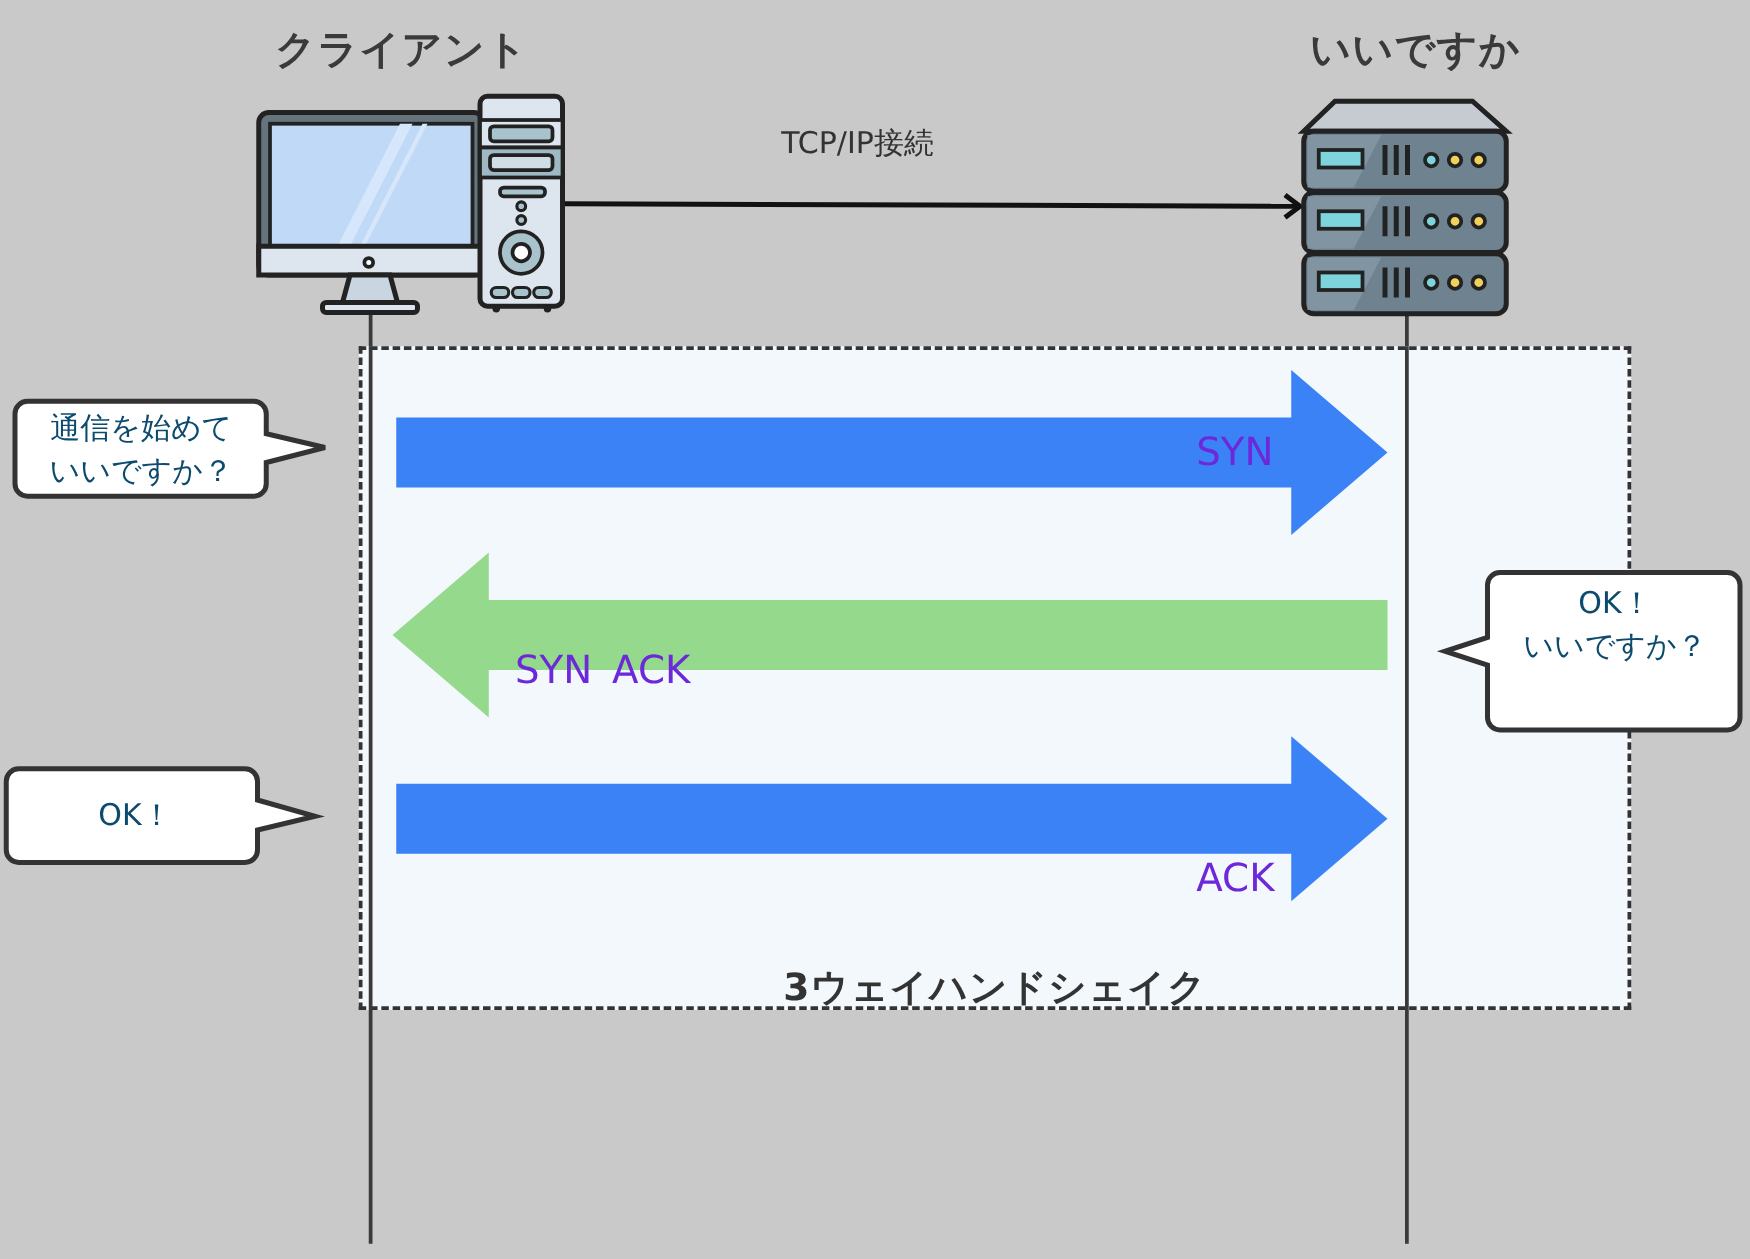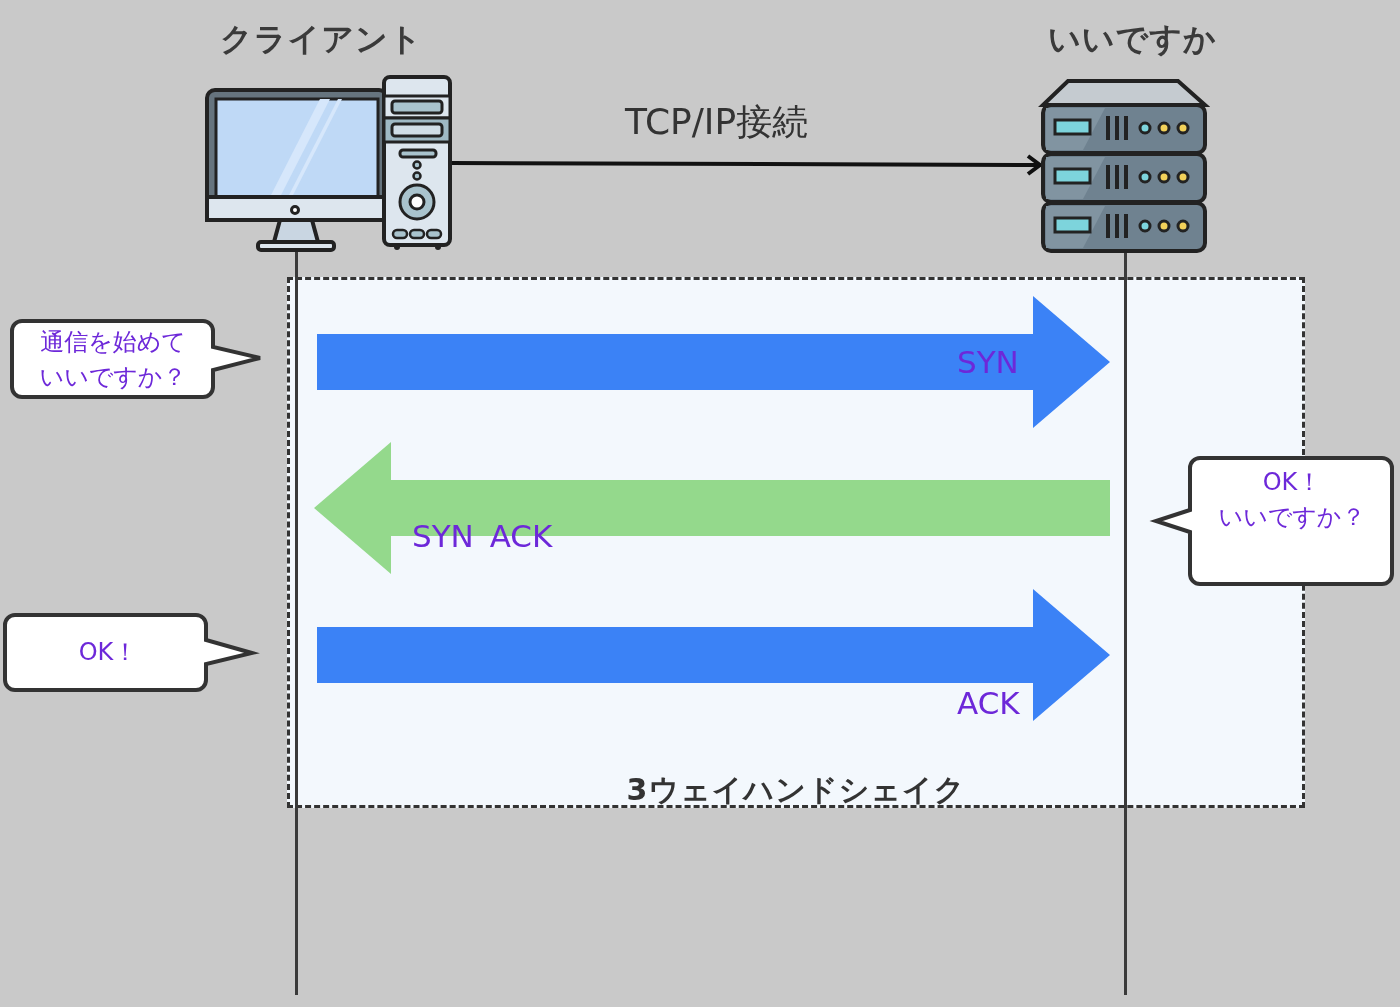--- a/index.html
+++ b/index.html
@@ -6,22 +6,22 @@
   body { width:1400px; height:1007px; background:#c9c9c9; position:relative; overflow:hidden;
          font-family:"DejaVu Sans", sans-serif; color:#333; }
   .abs { position:absolute; }
   .title { font-size:32px; font-weight:bold; color:#3a3a3a; letter-spacing:1px;margin-left:20px; }
   .lifeline { position:absolute; width:3px; background:#3a3a3a; }
   .hs-box { position:absolute; left:287px; top:277px; width:1018px; height:531px;
             background:#f3f8fd; border:3px dashed #333; box-sizing:border-box; }
   .hs-label { position:absolute; left:0; width:100%; top:490px; text-align:center;
               font-size:30px; font-weight:bold; color:#333; letter-spacing:1px; }
   .arrow-label { position:absolute; font-size:31px; color:#6d28d9; }
-  .bubble-text { position:absolute; font-size:24px; color:#6d28d9; text-align:center; line-height:35px; }
-  .conn-label { font-size:36px; color:#333; }
+  .bubble-text { position:absolute; font-size:24px; color:#0c4a6e; text-align:center; line-height:35px; }
+  .conn-label { font-size:24px; color:#333; }
 </style>
 </head>
 <body>
 
 <div class="abs title" style="left:200px; top:18px;">クライアント</div>
 <div class="abs title" style="left:1028px; top:18px;">いいですか</div>
 
 <div class="lifeline" style="left:295px; top:245px; height:750px;"></div>
 <div class="lifeline" style="left:1124px; top:250px; height:745px;"></div>
 

